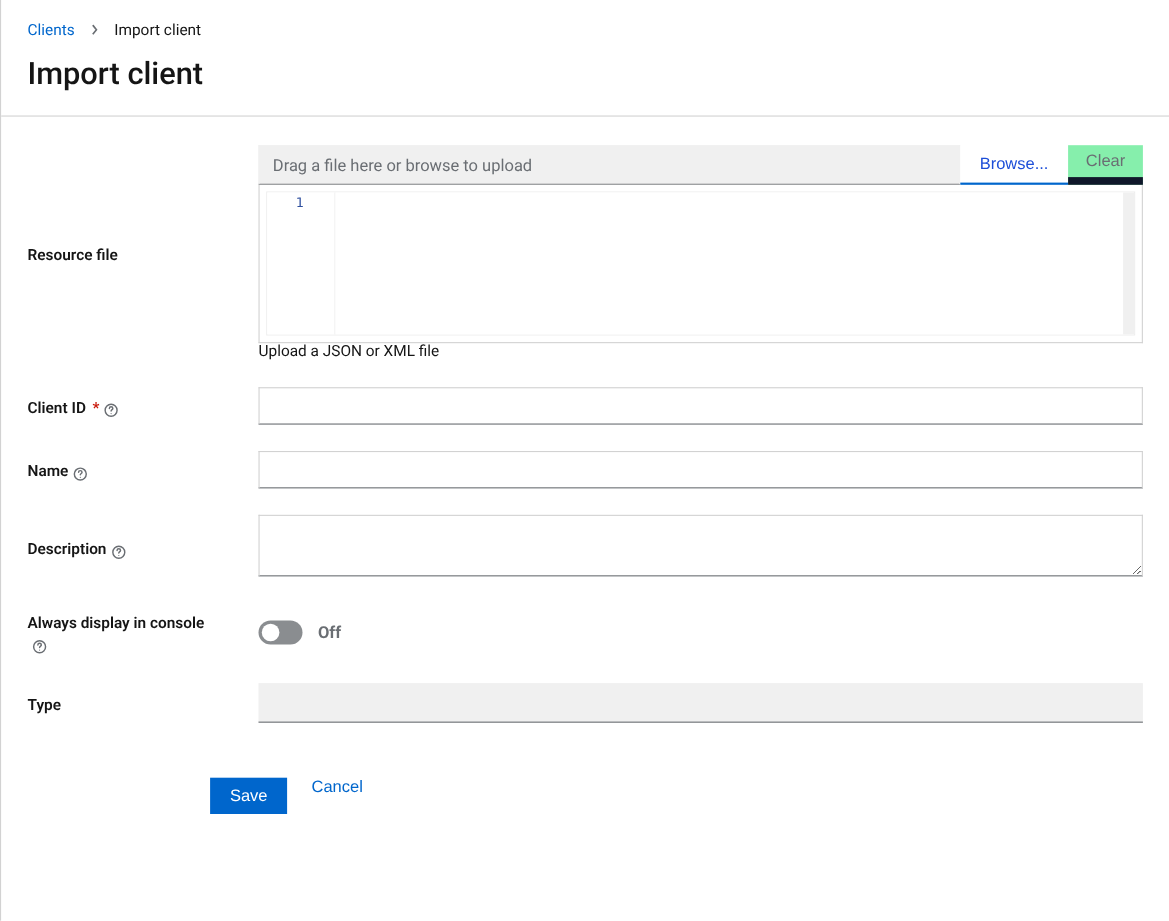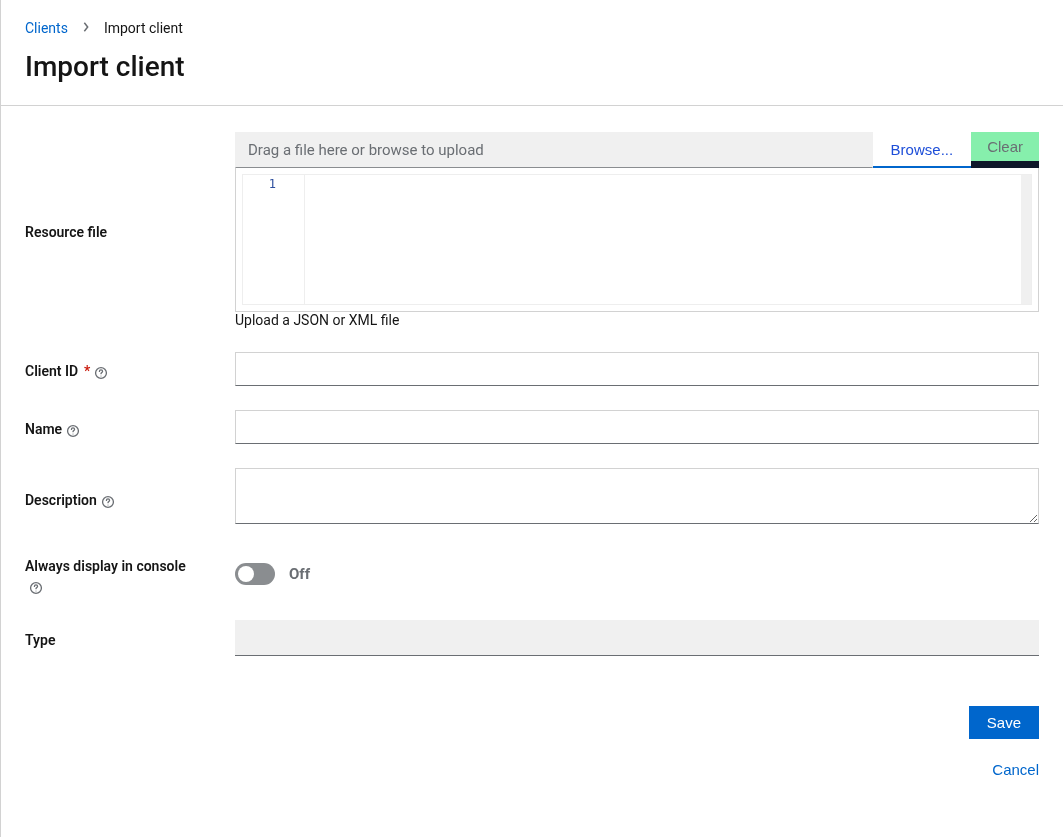--- a/index.html
+++ b/index.html
@@ -221,24 +221,23 @@
       border-radius: 50%;
     }
     .switch-label {
       color: #6a6e73;
       font-size: 15px;
       font-weight: bold;
     }
     .actions {
       display: flex;
       gap: 22px;
-      align-items: flex-end;
+      align-items: flex-start;
       margin-top: 50px;
       margin-left: 166px;
-      flex-direction: column;
     }
     .btn-primary {
       background: #0066cc;
       color: #fff;
       border: none;
       padding: 8px 18px;
       font-size: 15px;
       cursor: pointer;
     }
     .btn-link {

